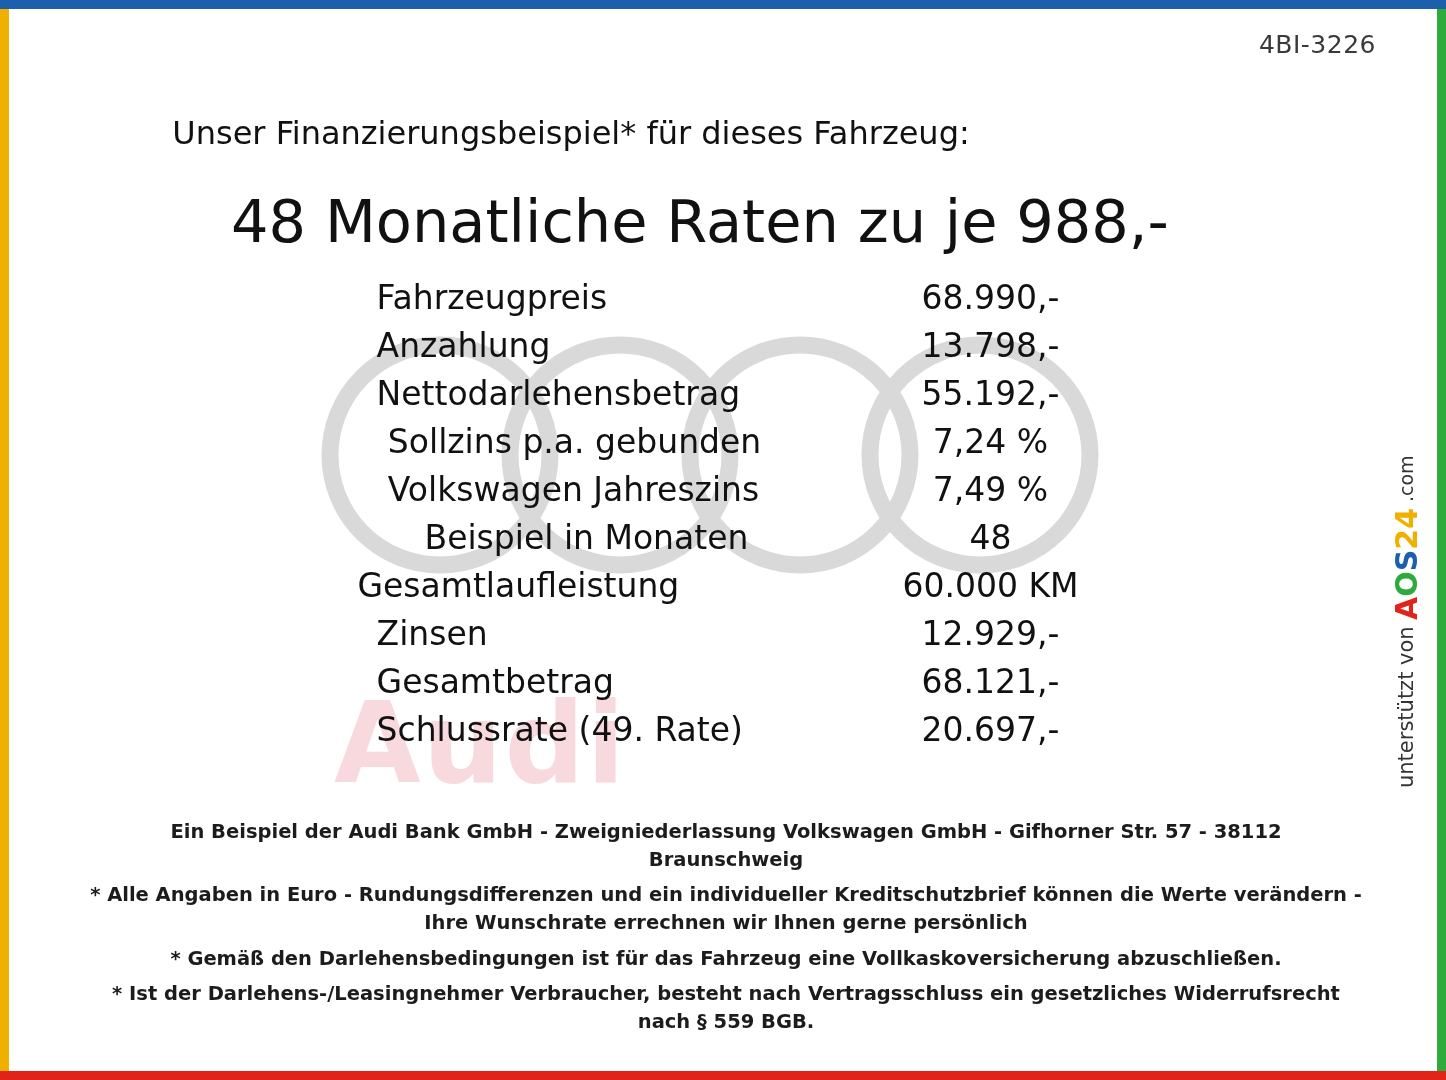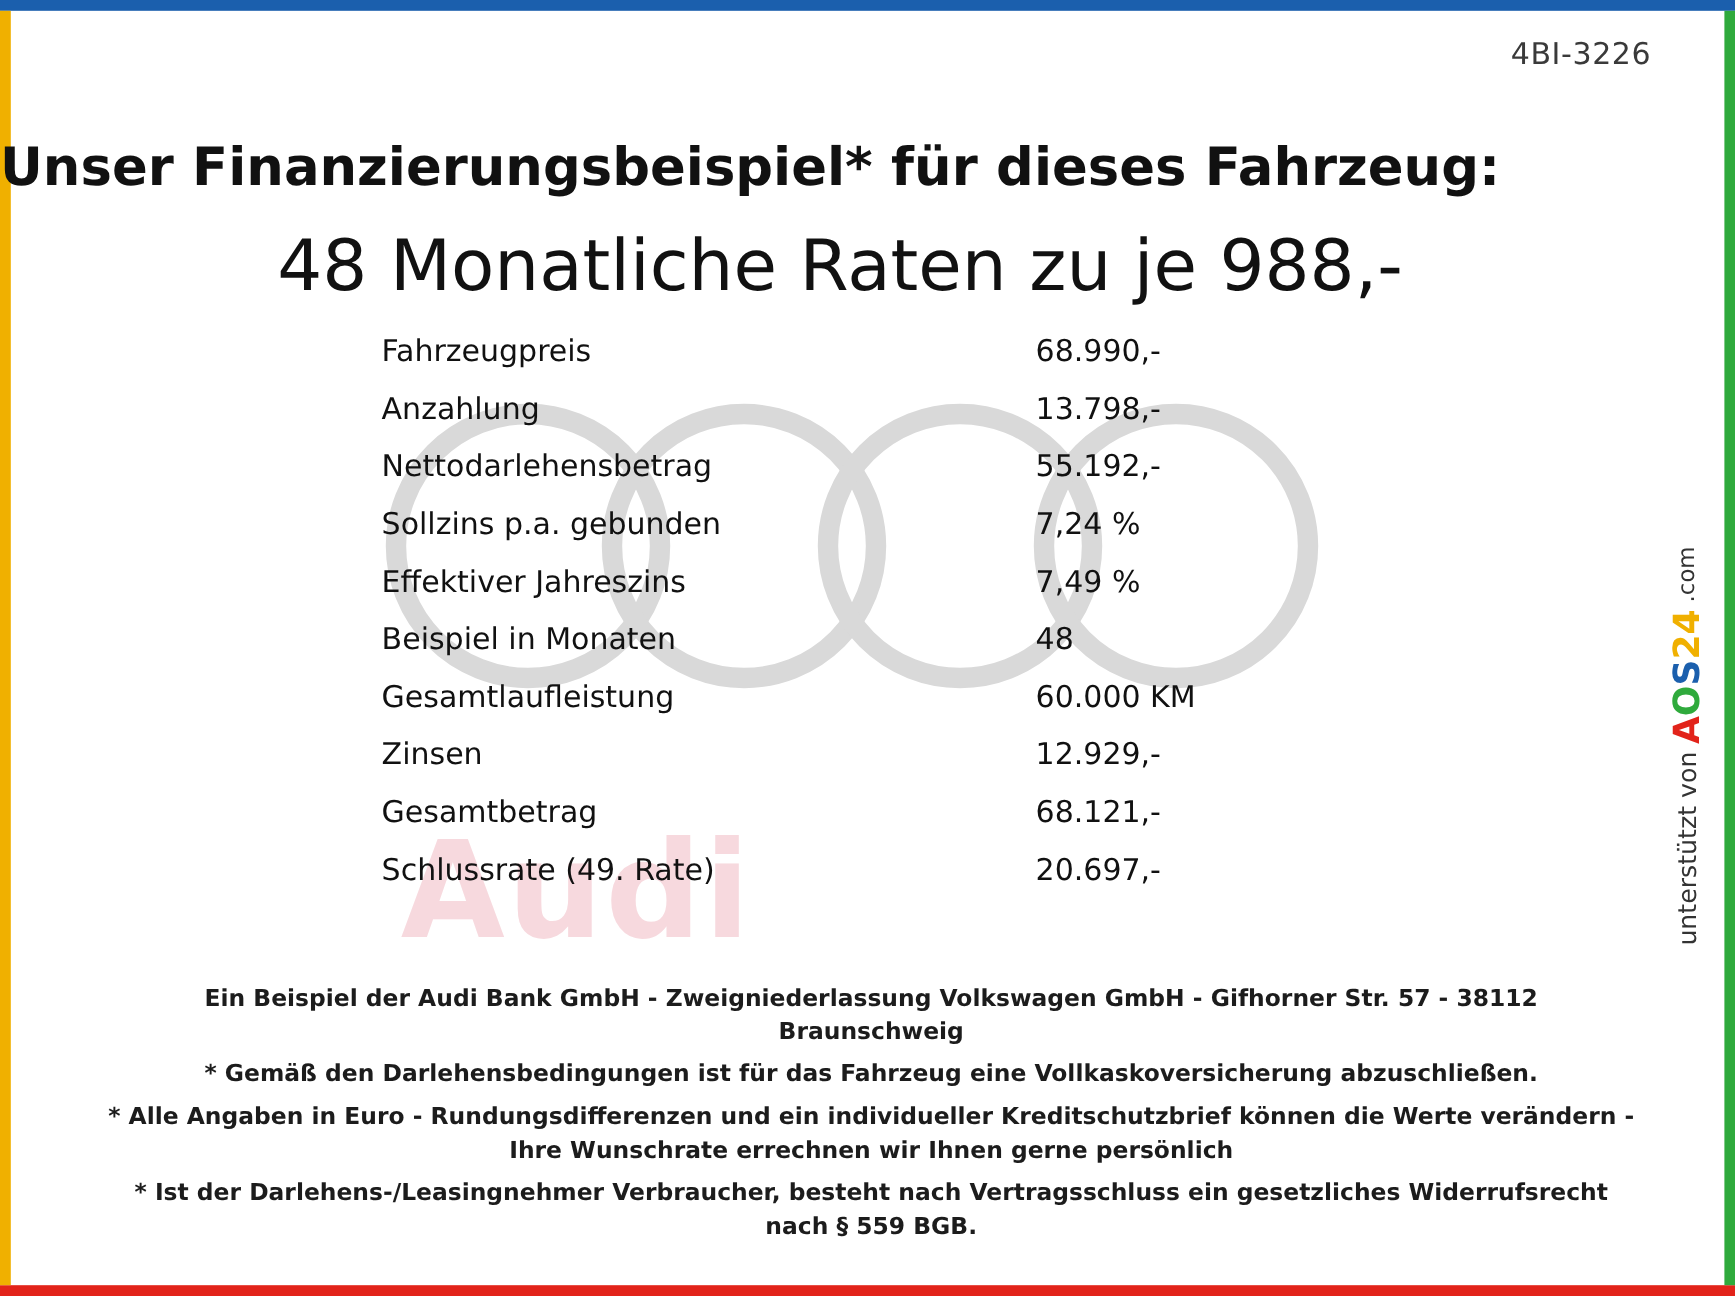--- a/index.html
+++ b/index.html
@@ -67,24 +67,23 @@
     letter-spacing: 0.5px;
   }
 
   
   .title-1 {
     position: absolute;
     top: 114px;
     left: 0;
     width: 1142px;
     text-align: center;
-    font-size: 44px;
+    font-size: 32px;
     color: #111111;
     white-space: nowrap;
-    font-weight: bold;
   }
   .title-2 {
     position: absolute;
     top: 187px;
     left: 0;
     width: 1400px;
     text-align: center;
     font-size: 59px;
     color: #111111;
     white-space: nowrap;
@@ -94,22 +93,23 @@
   .finance-table {
     position: absolute;
     top: 278px;
     left: 318px;
     width: 800px;
   }
   .fin-row {
     display: flex;
     height: 48px;
     align-items: baseline;
-    font-size: 25px;
+    font-size: 33px;
     color: #111111;
+    justify-content: center;
   }
   .fin-label { width: 545px; white-space: nowrap; }
   .fin-value { white-space: nowrap; }
 
   
   .legal {
     position: absolute;
     top: 818px;
     left: 90px;
     width: 1272px;
@@ -184,21 +184,21 @@
     </div>
     <div class="fin-row">
       <div class="fin-label">Nettodarlehensbetrag</div>
       <div class="fin-value">55.192,-</div>
     </div>
     <div class="fin-row">
       <div class="fin-label">Sollzins p.a. gebunden</div>
       <div class="fin-value">7,24 %</div>
     </div>
     <div class="fin-row">
-      <div class="fin-label">Effektiver Jahreszins</div>
+      <div class="fin-label">Volkswagen Jahreszins</div>
       <div class="fin-value">7,49 %</div>
     </div>
     <div class="fin-row">
       <div class="fin-label">Beispiel in Monaten</div>
       <div class="fin-value">48</div>
     </div>
     <div class="fin-row">
       <div class="fin-label">Gesamtlaufleistung</div>
       <div class="fin-value">60.000 KM</div>
     </div>
@@ -211,22 +211,22 @@
       <div class="fin-value">68.121,-</div>
     </div>
     <div class="fin-row">
       <div class="fin-label">Schlussrate (49. Rate)</div>
       <div class="fin-value">20.697,-</div>
     </div>
   </div>
 
   <div class="legal">
     <p class="tight">Ein Beispiel der Audi Bank GmbH - Zweigniederlassung Volkswagen GmbH - Gifhorner Str. 57 - 38112 Braunschweig</p>
+    <p class="tight">* Alle Angaben in Euro - Rundungsdifferenzen und ein individueller Kreditschutzbrief können die Werte verändern - Ihre Wunschrate errechnen wir Ihnen gerne persönlich</p>
     <p class="tight">* Gemäß den Darlehensbedingungen ist für das Fahrzeug eine Vollkaskoversicherung abzuschließen.</p>
-    <p class="tight">* Alle Angaben in Euro - Rundungsdifferenzen und ein individueller Kreditschutzbrief können die Werte verändern - Ihre Wunschrate errechnen wir Ihnen gerne persönlich</p>
     <p>* Ist der Darlehens-/Leasingnehmer Verbraucher, besteht nach Vertragsschluss ein gesetzliches Widerrufsrecht nach § 559 BGB.</p>
   </div>
 
   <div class="vertical-brand">
     <span class="brand-sup">unterstützt von</span>
     <span class="brand-logo"><span class="b-a">A</span><span class="b-o">O</span><span class="b-s">S</span><span class="b-2">2</span><span class="b-4">4</span></span>
     <span class="brand-tld">.com</span>
   </div>
 
 </div>

